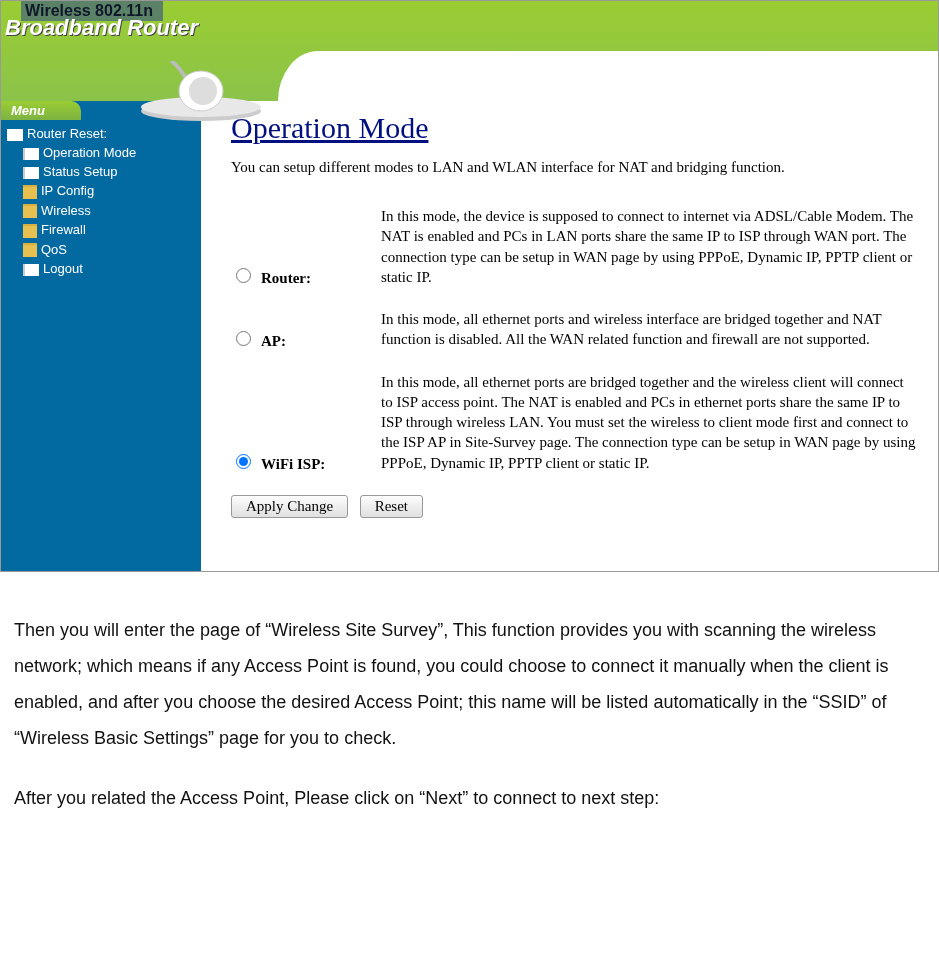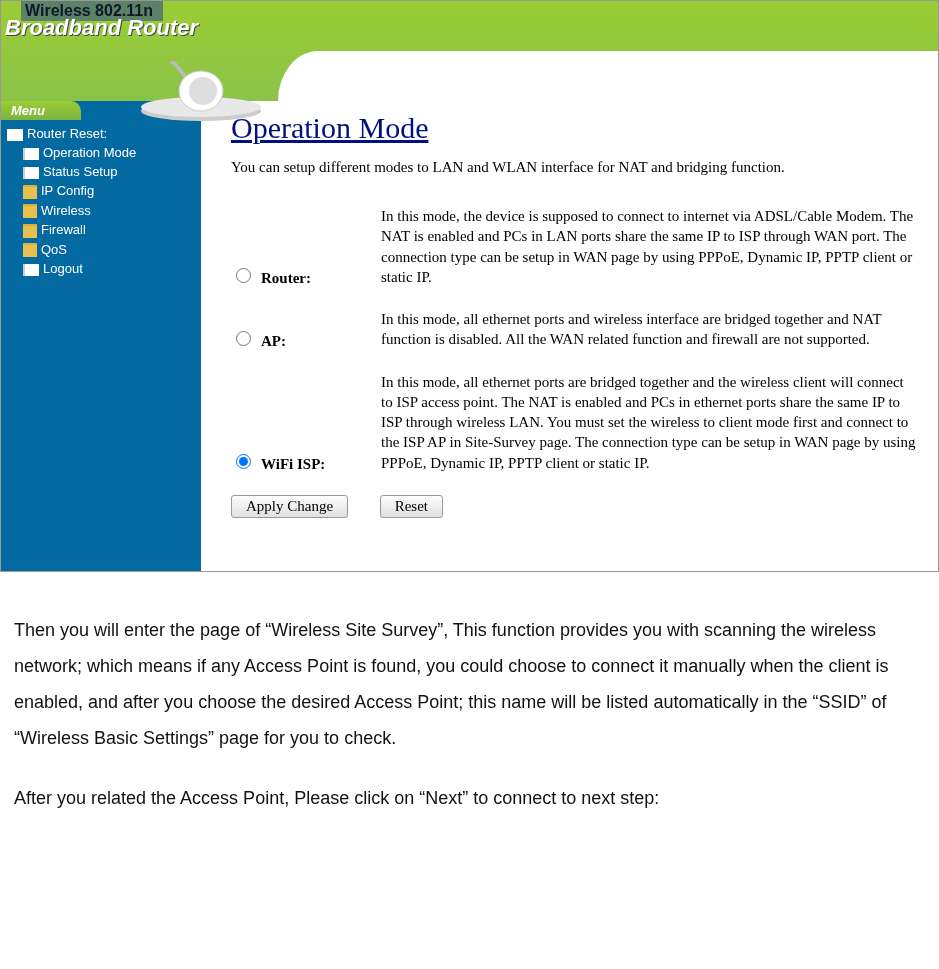--- a/index.html
+++ b/index.html
@@ -149,21 +149,21 @@
     margin-top: 20px;
   }
   .btn {
     font-family: "Times New Roman", serif;
     font-size: 15px;
     padding: 2px 14px;
     background: linear-gradient(to bottom, #fdfdfd, #e0e0e0);
     border: 1px solid #999;
     border-radius: 3px;
     cursor: pointer;
-    margin-right: 28px;
+    margin-right: 8px;
   }
   .doc-text {
     font-family: Verdana, Arial, sans-serif;
     font-size: 18px;
     color: #111;
     line-height: 2.0;
     padding: 40px 6px 10px 14px;
   }
   .doc-text p { margin: 0 0 24px 0; }
   input[type=radio] {

